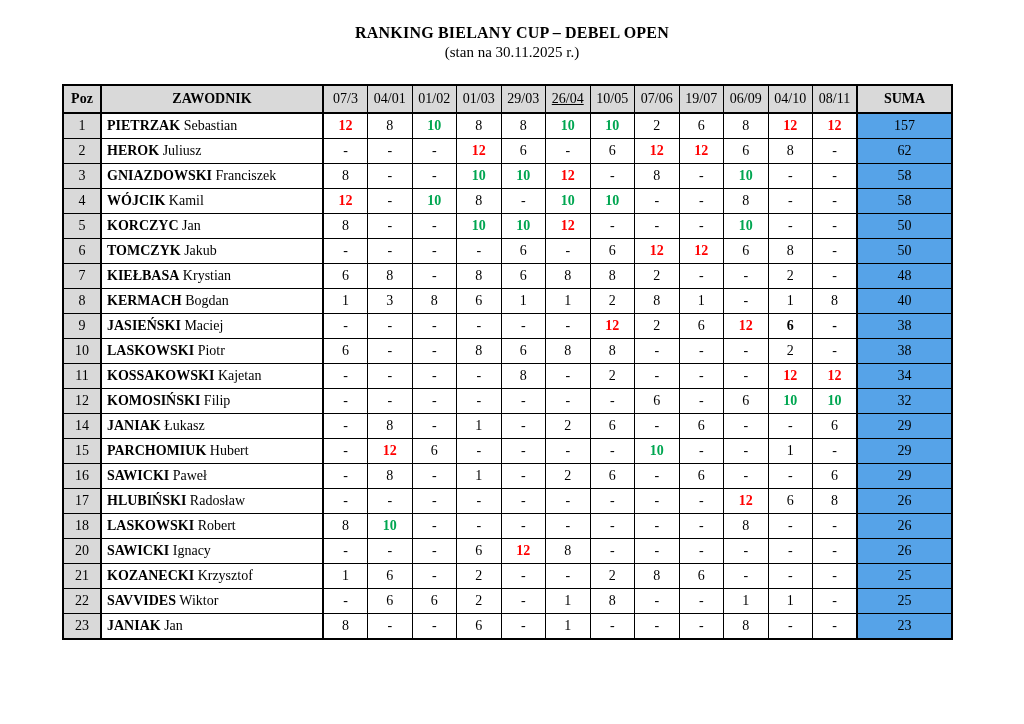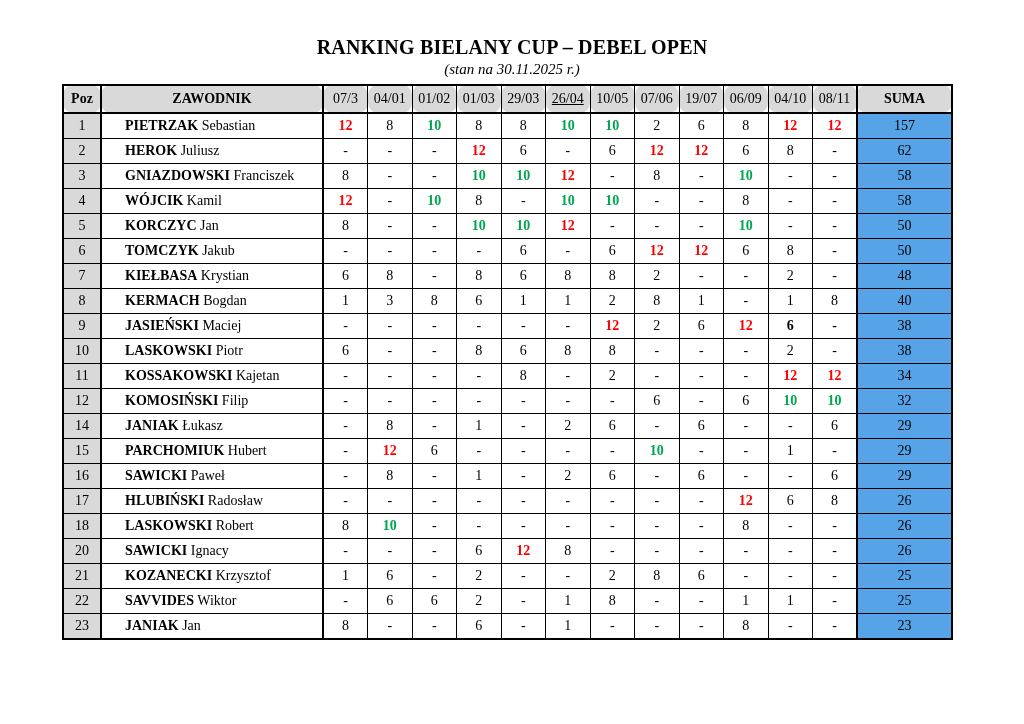--- a/index.html
+++ b/index.html
@@ -5,31 +5,30 @@
   html, body { margin: 0; padding: 0; }
   .page {
     position: relative;
     width: 1024px;
     height: 724px;
     background: #ffffff;
     font-family: "Liberation Serif", serif;
     color: #000;
   }
   .title {
-    padding-top: 36px;
+    padding-top: 24px;
     text-align: center;
-    font-size: 20px;
+    font-size: 16px;
     font-weight: bold;
     letter-spacing: 0.2px;
   }
   .subtitle {
     text-align: center;
     font-size: 15px;
     margin-top: 2px;
-    font-style: italic;
   }
   table.ranking {
     position: absolute;
     left: 62px;
     top: 84px;
     border-collapse: collapse;
     table-layout: fixed;
     width: 890px;
     border: 2px solid #000;
   }
@@ -45,27 +44,26 @@
     font-size: 14px;
     font-weight: normal;
     white-space: nowrap;
     overflow: hidden;
     line-height: 1;
   }
   thead th {
     height: 26px;
     background: var(--header-bg, #d9d9d9);
     border-bottom: 2px solid #000;
-    border-radius: 10px;
   }
   .bold { font-weight: bold; }
   .sep-r { border-right: 2px solid #000; }
   .sep-l { border-left: 2px solid #000; }
   td.poz { background: var(--header-bg, #d9d9d9); }
-  td.player { text-align: left; padding-left: 23px; }
+  td.player { text-align: left; padding-left: 5px; }
   td.player .surname { font-weight: bold; }
   td.suma { background: var(--suma-bg, #56a3e8); }
   .red   { color: var(--red, #ff0000); font-weight: bold; }
   .green { color: var(--green, #00a651); font-weight: bold; }
   .bcell { font-weight: bold; }
   .underline { text-decoration: underline; }
 </style>
 </head>
 <body>
 

